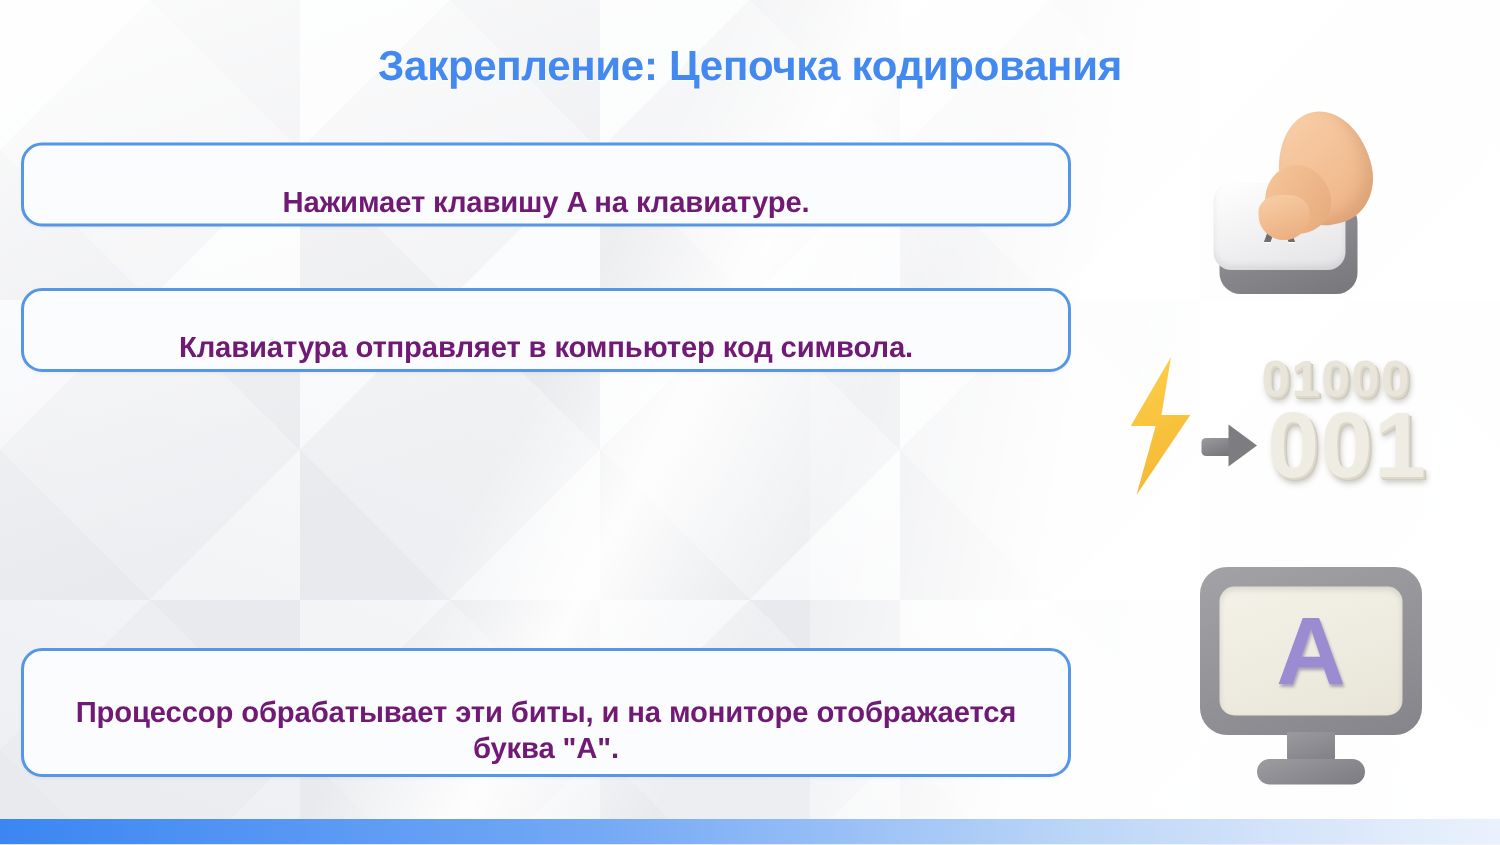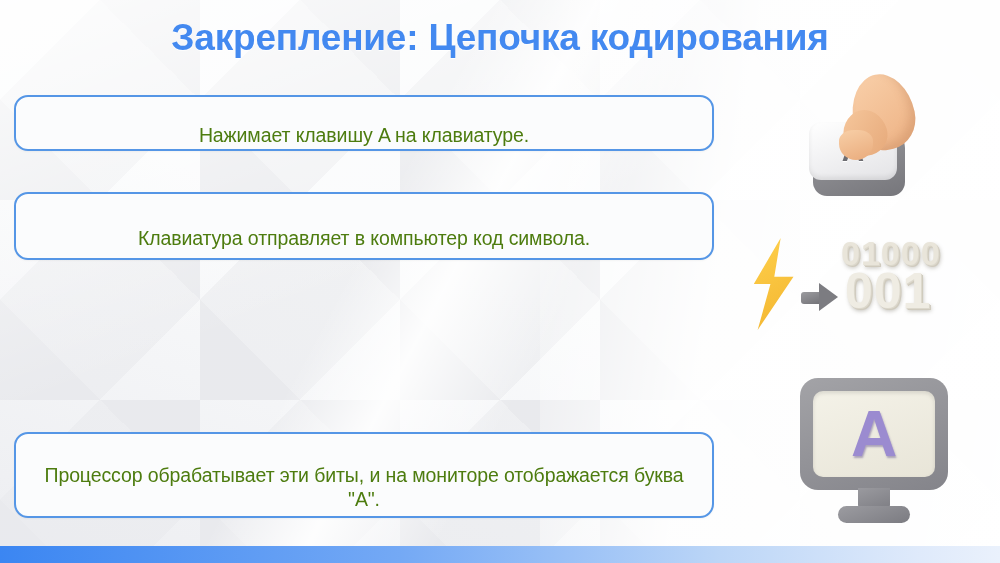--- a/index.html
+++ b/index.html
@@ -34,48 +34,48 @@
     position:absolute; inset:0;
     background:linear-gradient(118deg, rgba(255,255,255,0) 38%, rgba(255,255,255,.9) 46%, rgba(255,255,255,0) 56%);
   }
   .bg-white-wash{
     position:absolute; right:0; top:0; width:46%; height:100%;
     background:linear-gradient(100deg, rgba(255,255,255,0) 0%, rgba(255,255,255,.92) 40%, rgba(255,255,255,.98) 100%);
   }
 
   
   .title{
-    position:absolute; top:17px; left:0; width:100%;
+    position:absolute; top:28px; left:0; width:100%;
     text-align:center;
-    font-size:37px; font-weight:bold;
+    font-size:28px; font-weight:bold;
     color:#4389f0;
     letter-spacing:-0.2px;
     text-shadow:0 1px 1px rgba(255,255,255,.9);
     z-index:6;
   }
 
   
   .box{
     position:absolute; left:14px; width:700px;
     background:#fbfcfd;
     border:2px solid #5596e6;
     border-radius:14px;
     display:flex; align-items:center; justify-content:center;
     text-align:center;
     z-index:5;
     box-shadow:0 1px 2px rgba(0,0,0,.04);
   }
   .box-txt{
-    font-size:19.5px; font-weight:normal; color:#4d7c0f;
+    font-size:19.5px; font-weight:bold; color:#701a75;
     line-height:1.25; padding:4px 14px;
     letter-spacing:-0.1px;
     margin-top:24px;
   }
   #box1{ top:95px;  height:56px; }
-  #box2{ top:192px; height:68px; }
+  #box2{ top:192px; height:56px; }
   #box3{ top:309px; height:81px; }
   #box4{ top:432px; height:86px;justify-content:flex-end; }
 
   
   .ill{ position:absolute; z-index:4; }
   #ill-key{ left:795px; top:78px; width:175px; height:130px; }
   .keycap-base{
     position:absolute; left:18px; top:56px; width:92px; height:62px;
     background:linear-gradient(160deg,#9a9a9e,#76767b);
     border-radius:14px;
@@ -135,21 +135,21 @@
   }
   .bits-row{
     position:absolute; font-weight:bold;
     color:#efece3;
     text-shadow:
       1px 1px 0 #dcd8cc, 2px 2px 0 #cfcabd,
       2px 3px 4px rgba(120,115,100,.45);
     letter-spacing:1px;
   }
   #bits-top{ left:106px; top:-4px; font-size:34px; color:#e9e5da; }
-  #bits-bottom{ left:110px; top:24px; font-size:50px; }
+  #bits-bottom{ left:110px; top:24px; font-size:62px; }
 
   
   #ill-monitor{ left:800px; top:378px; width:160px; height:150px; }
   .mon-body{
     position:absolute; left:0; top:0; width:148px; height:112px;
     background:linear-gradient(160deg,#a3a3a7,#84848a);
     border-radius:18px;
   }
   .mon-screen{
     position:absolute; left:13px; top:13px; width:122px; height:86px;

